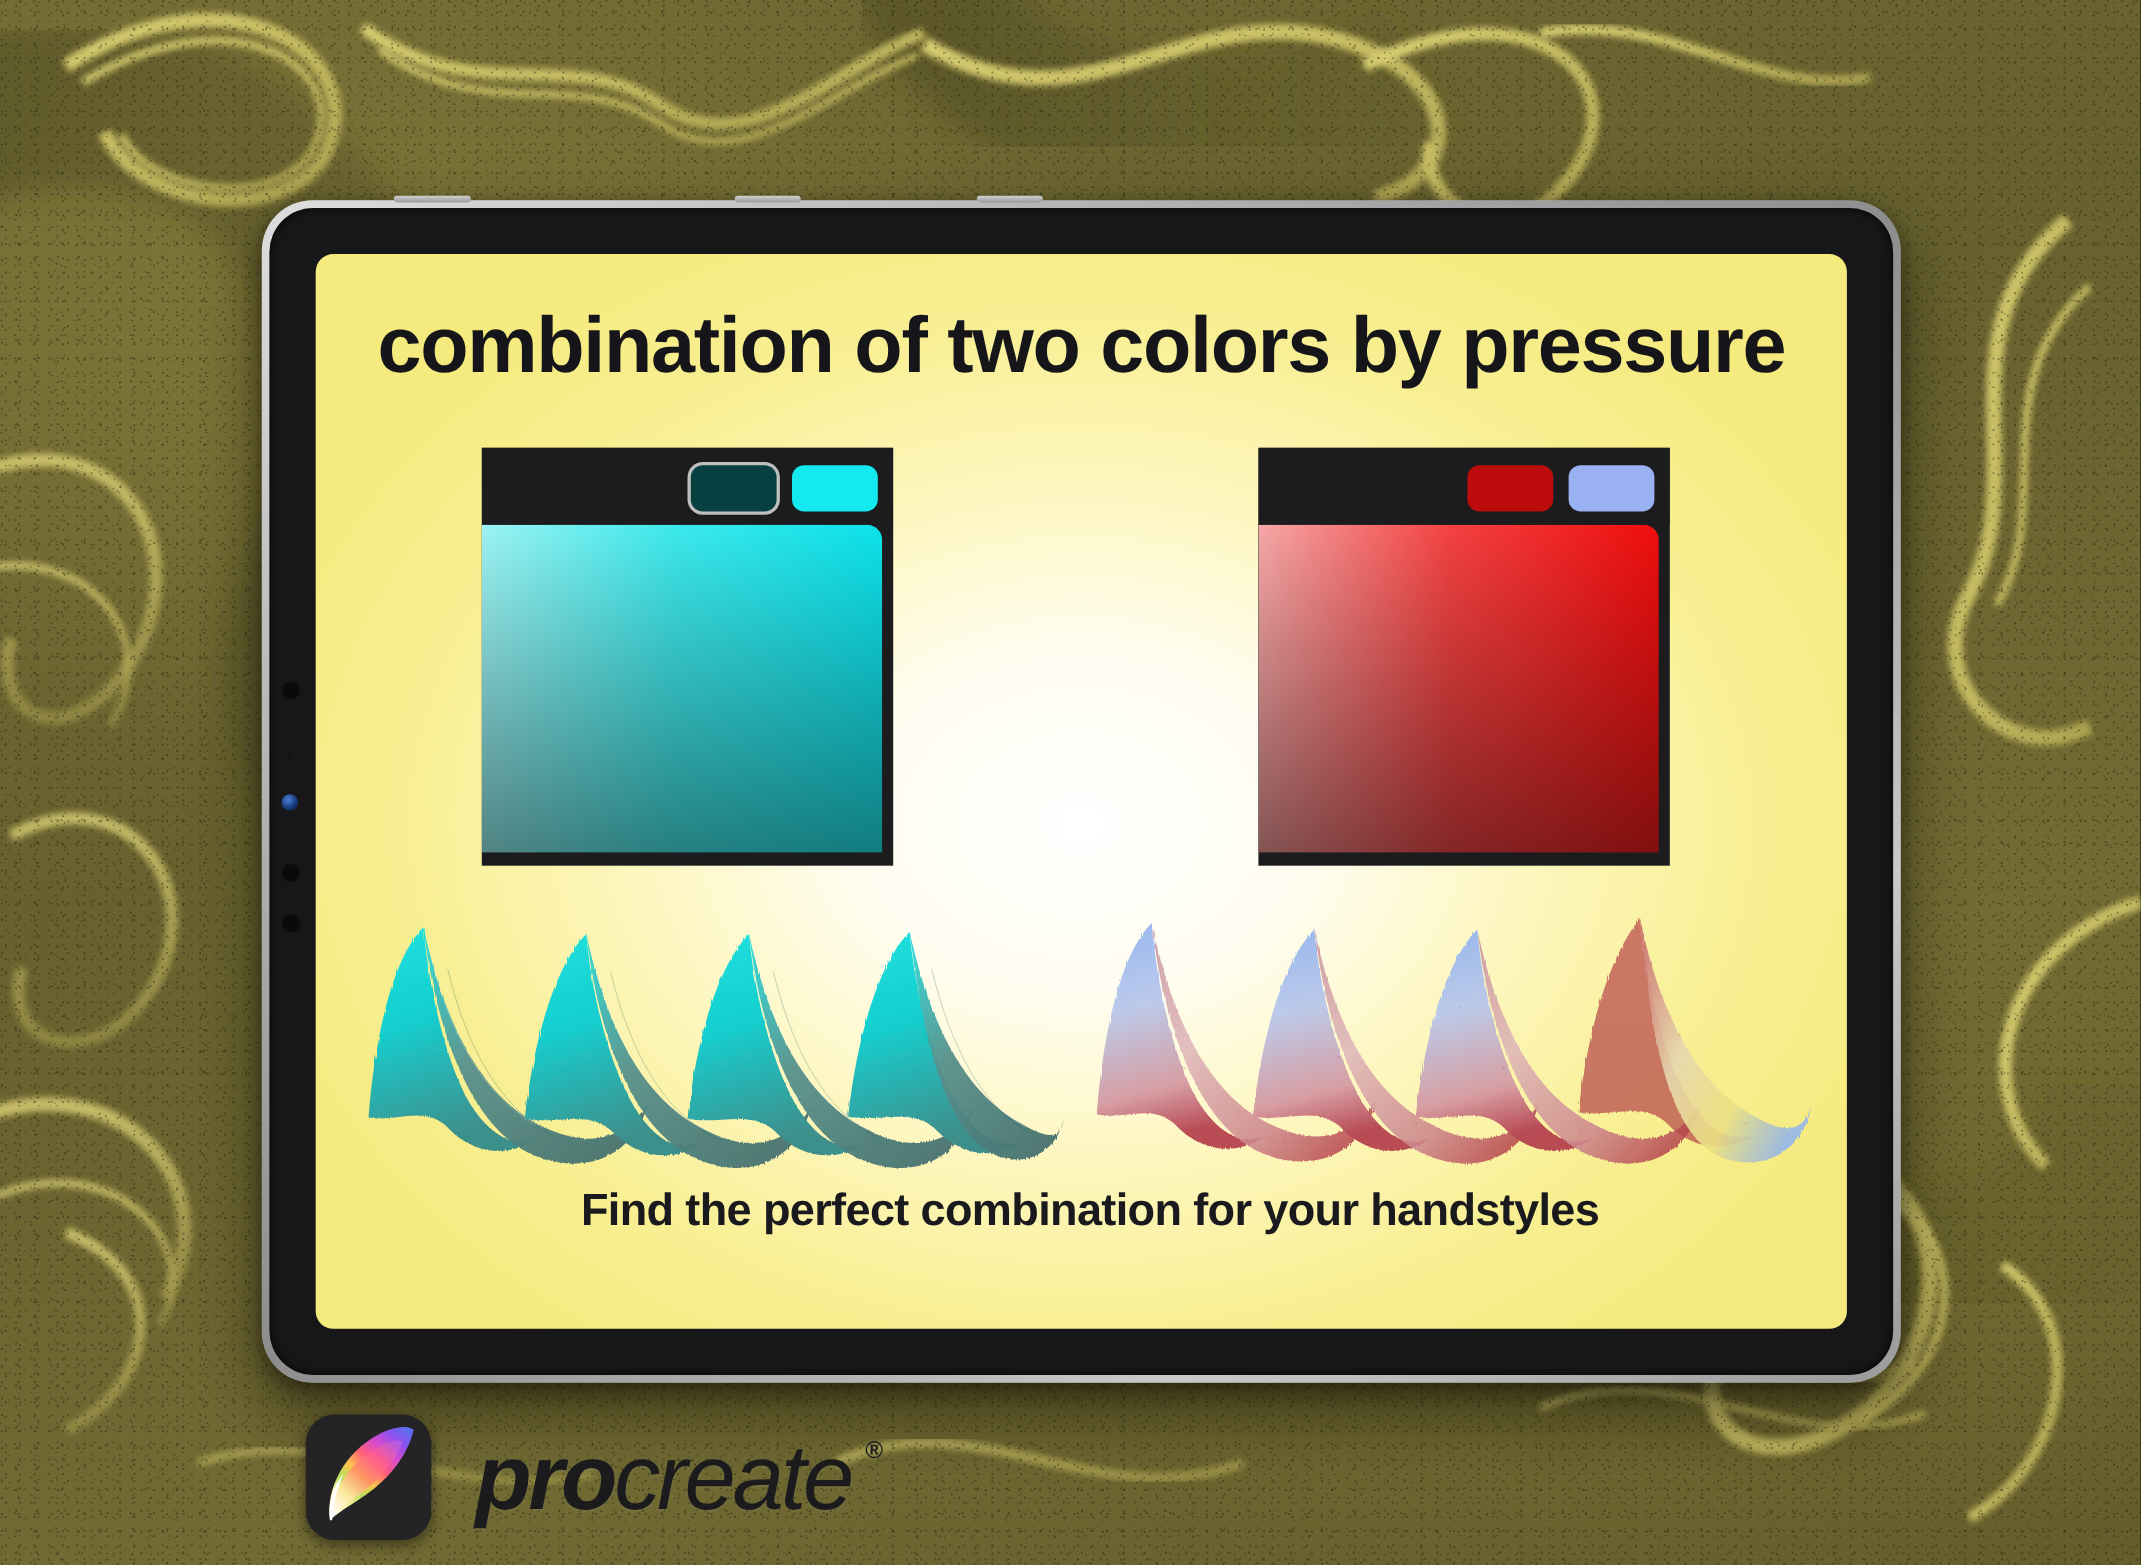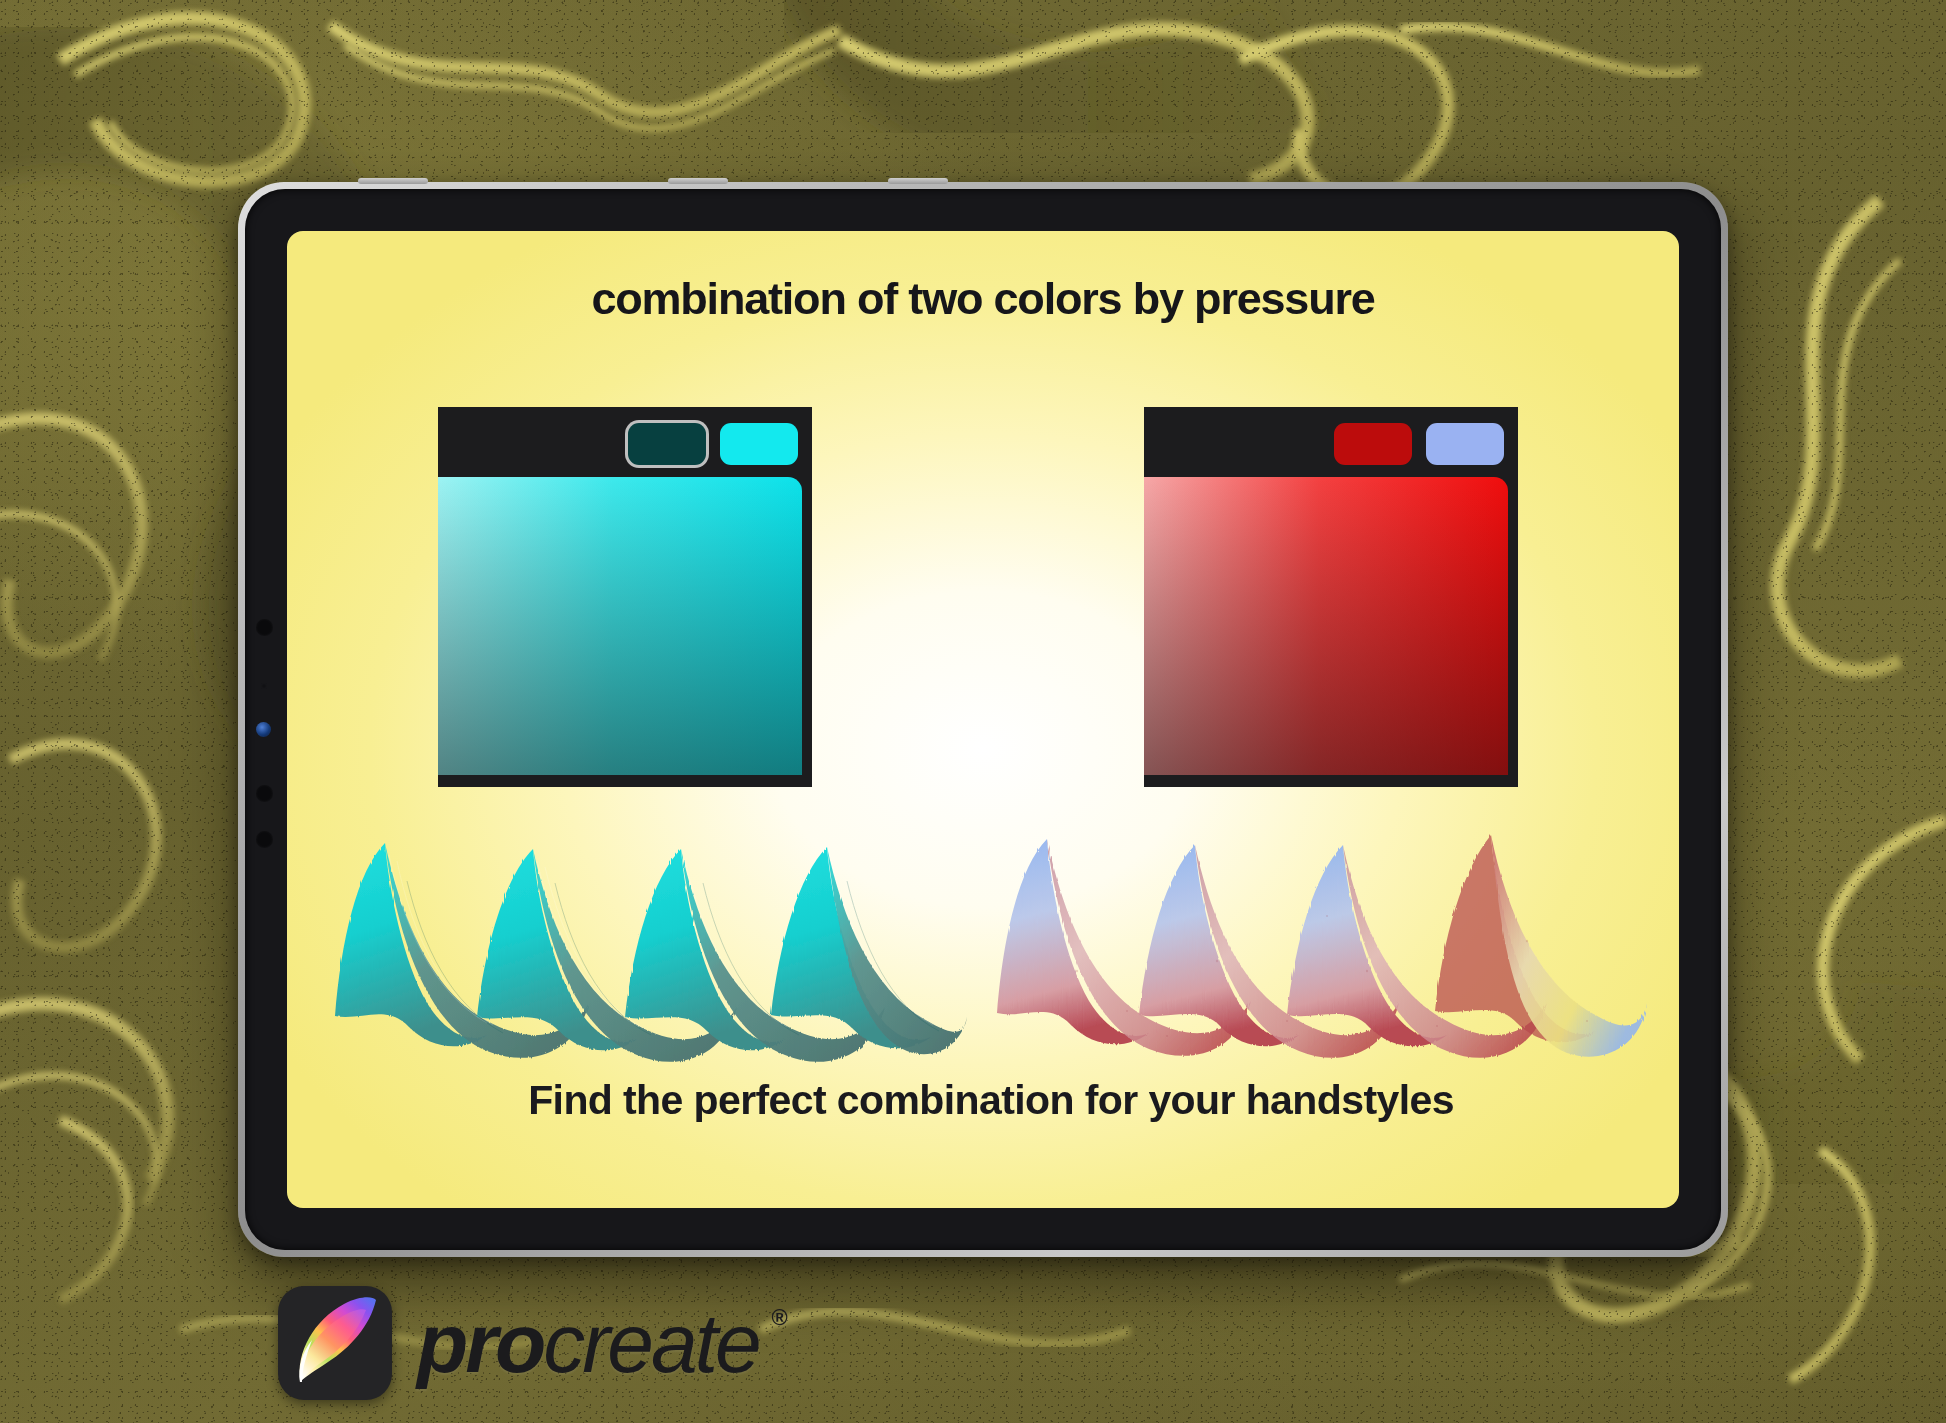--- a/index.html
+++ b/index.html
@@ -97,21 +97,21 @@
     background: linear-gradient(180deg,#cfcfcf,#9b9b9b);
   }
 
   
   #title {
     position: absolute;
     top: 42px;
     left: 0;
     right: 0;
     text-align: center;
-    font-size: 45px;
+    font-size: 72px;
     font-weight: 700;
     letter-spacing: -1.2px;
     color: #16161a;
   }
   #caption {
     position: absolute;
     bottom: 84px;
     left: 16px;
     right: 0;
     text-align: center;
@@ -167,21 +167,21 @@
   .stroke-wrap.left  { left: 40px;  width: 640px; }
   .stroke-wrap.right { left: 700px; width: 660px; }
 
   
   #logo {
     position: absolute;
     left: 278px;
     top: 1286px;
     display: flex;
     align-items: center;
-    gap: 25px;
+    gap: 40px;
   }
   #logo-icon {
     width: 114px;
     height: 114px;
     border-radius: 26px;
     background: #242426;
     position: relative;
     overflow: hidden;
     box-shadow: 0 4px 12px rgba(0,0,0,0.45);
   }

